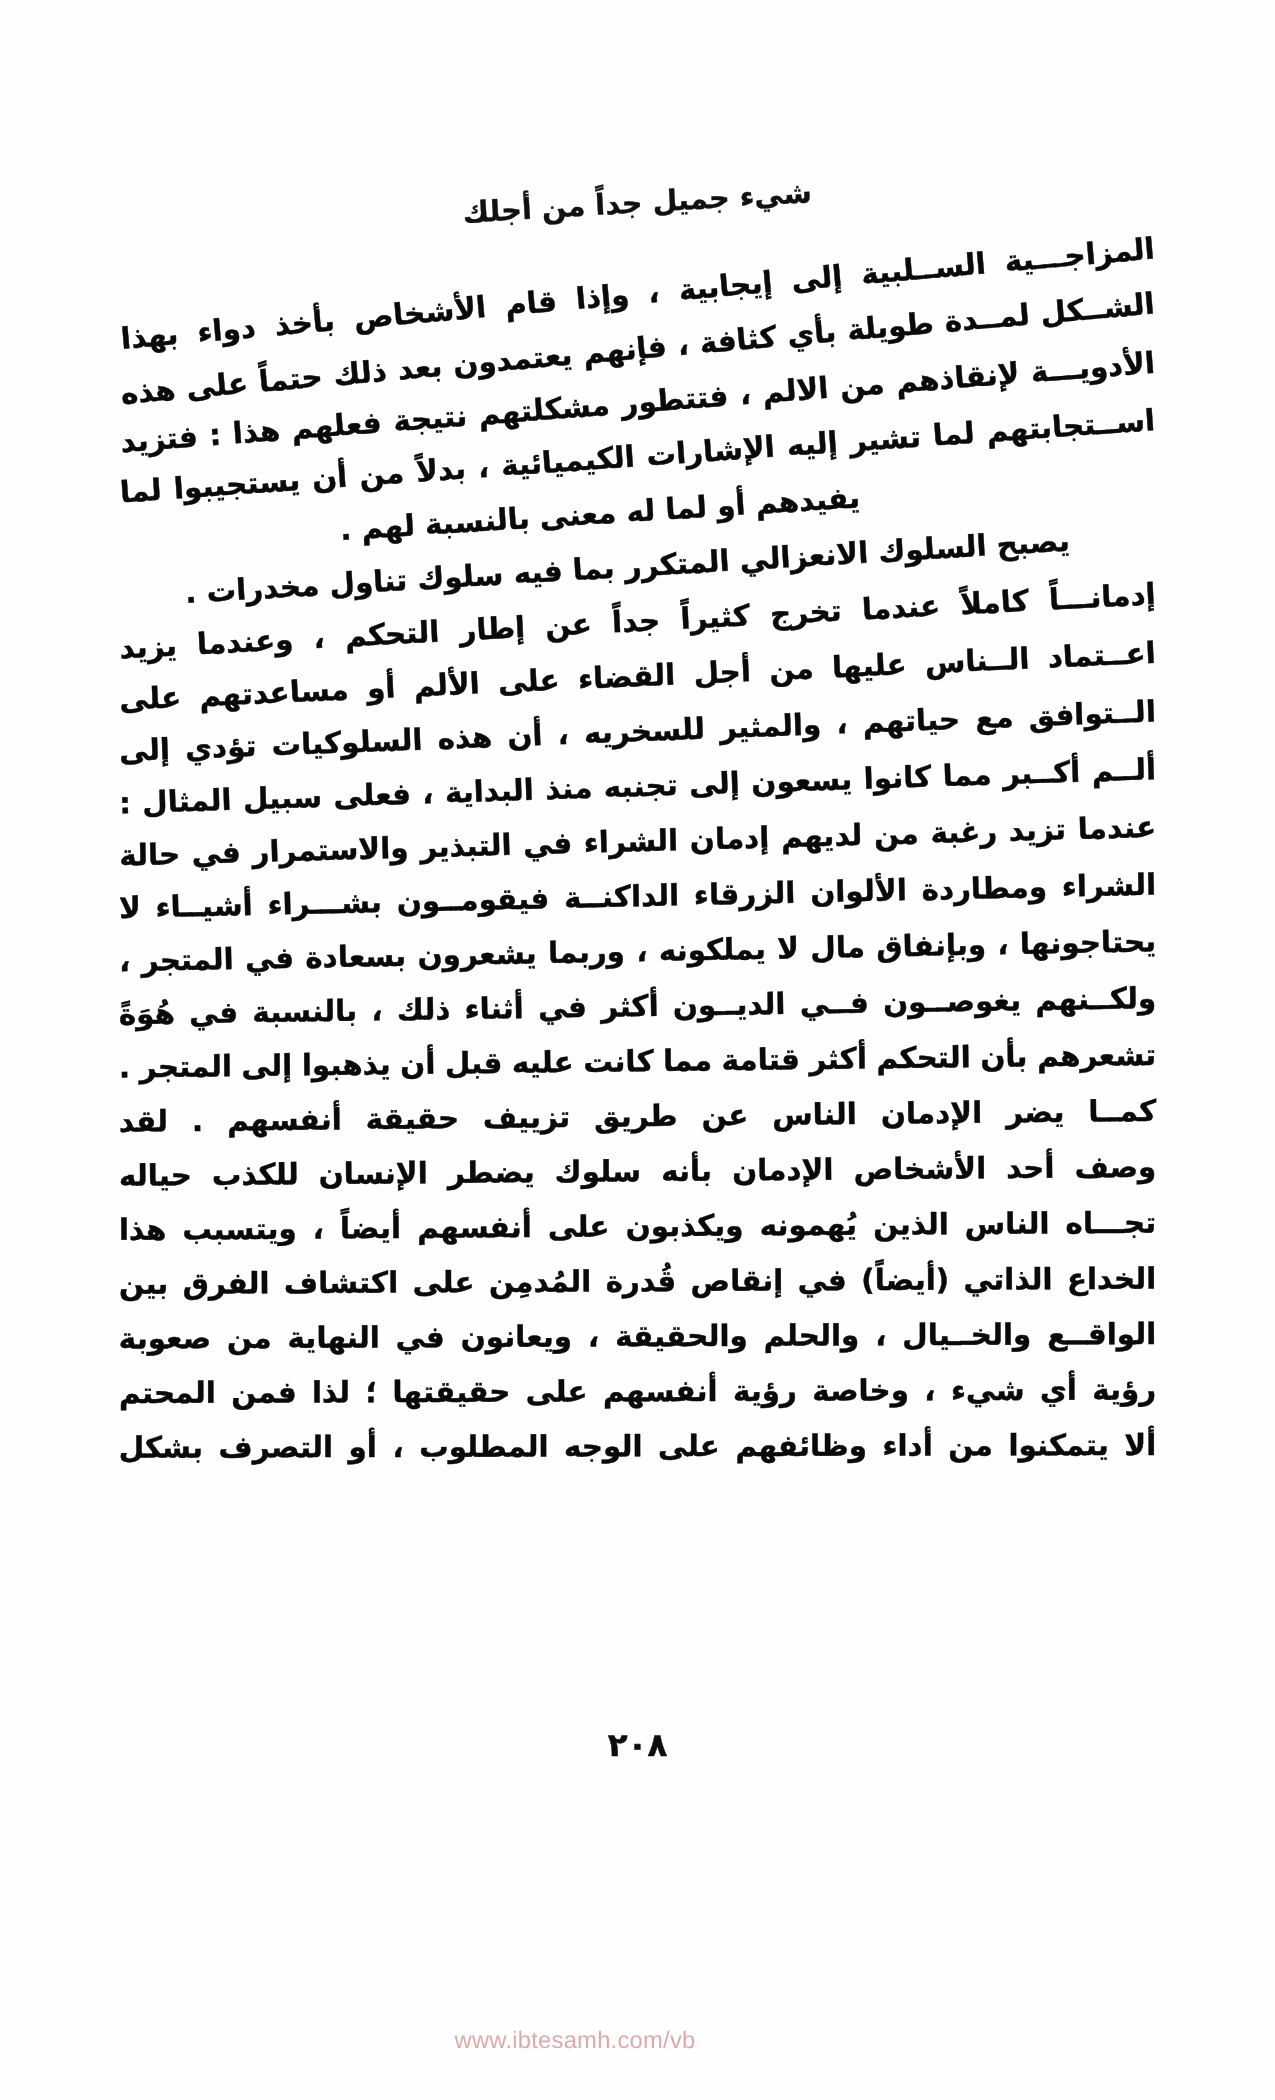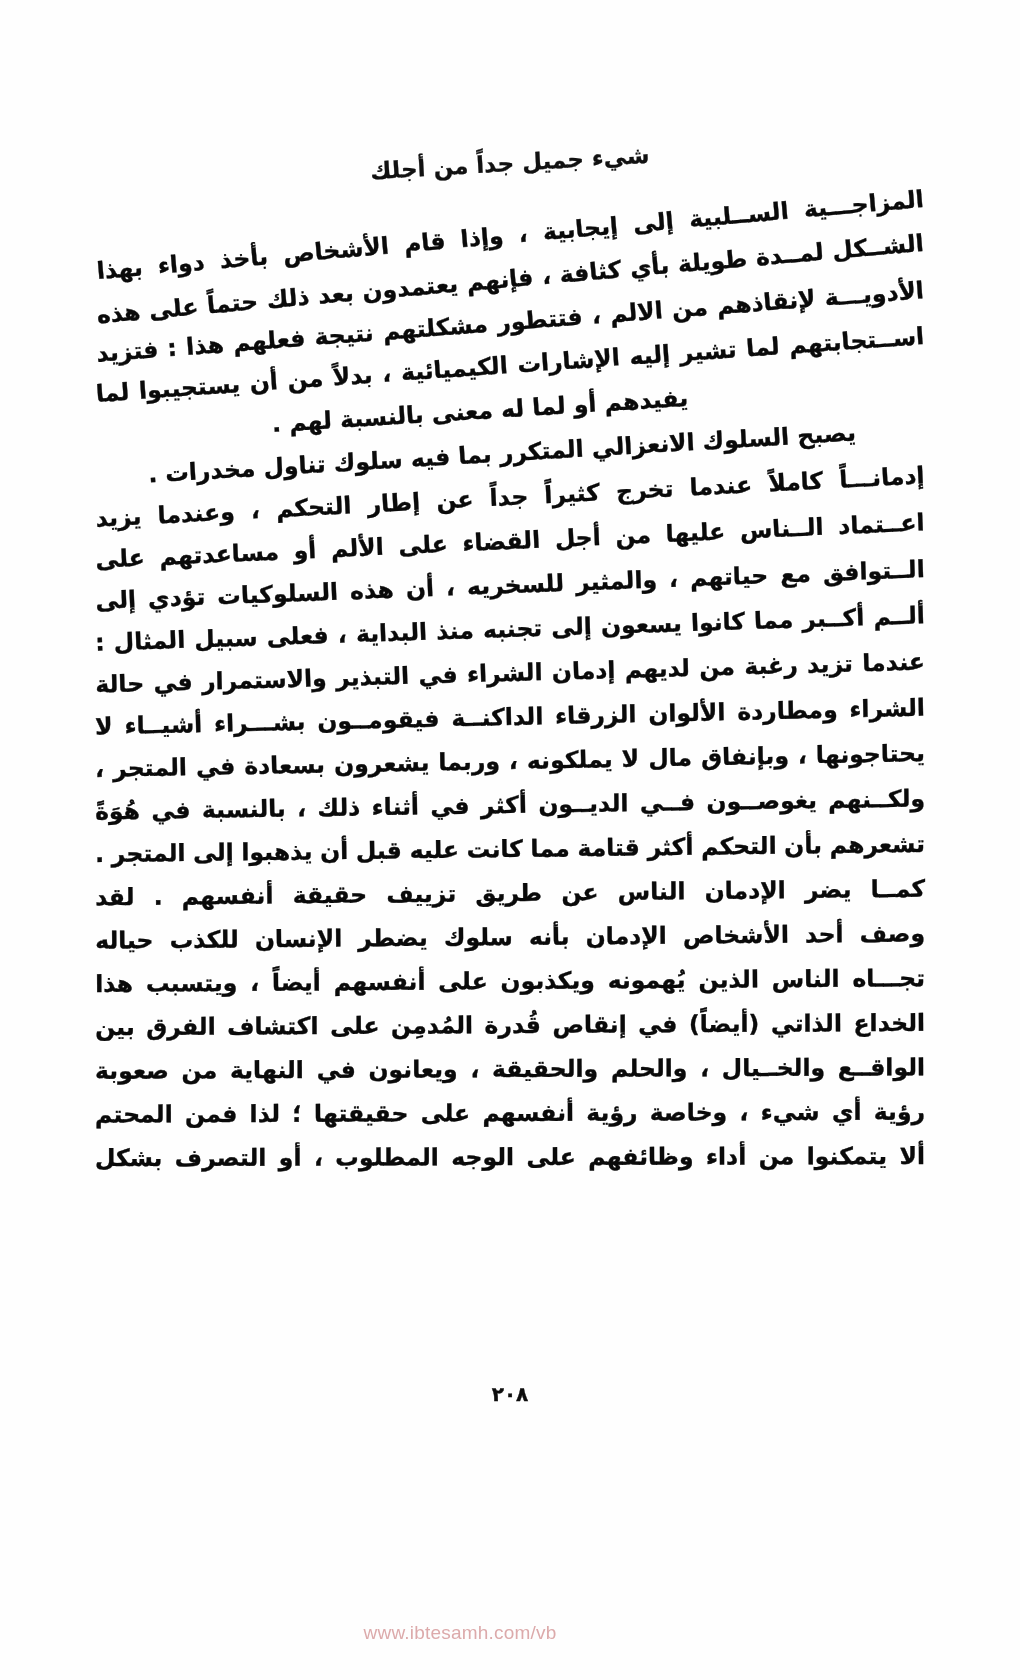--- a/index.html
+++ b/index.html
@@ -78,21 +78,21 @@
   .line.center { text-align: center; }
 
   
   #page-number {
     position: absolute;
     top: 1382px;
     left: 0;
     width: 1020px;
     text-align: center;
     font-family: "DejaVu Sans", "Liberation Sans", sans-serif;
-    font-size: 20px;
+    font-size: 26px;
     font-weight: 700;
     color: #0d0d0d;
     letter-spacing: 3px;
     -webkit-text-stroke: 0.4px #0d0d0d;
   }
 
   
   #footer-watermark {
     position: absolute;
     top: 1622px;

